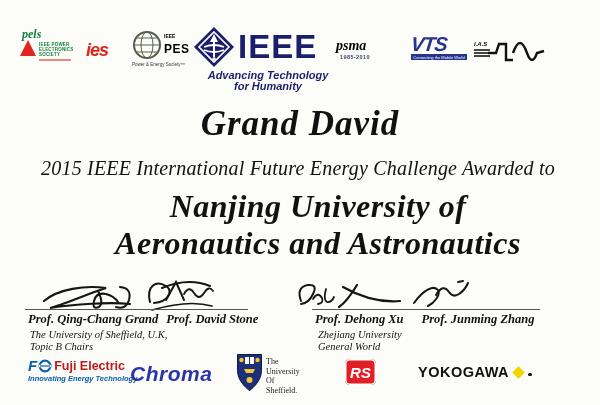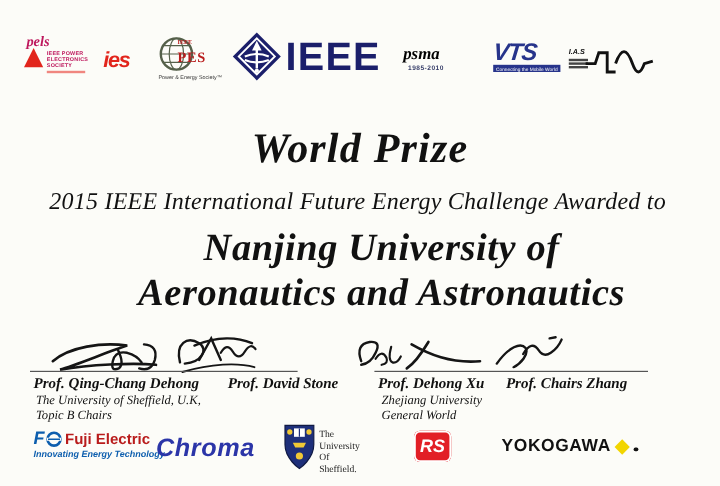--- a/index.html
+++ b/index.html
@@ -6,32 +6,32 @@
   .cert {
     position:relative; width:600px; height:405px;
     background:#fcfcf8;
     font-family:"Liberation Serif", serif;
     color:#111; overflow:hidden;
     box-shadow:0 0 4px rgba(0,0,0,.25);
   }
   .abs { position:absolute; }
 
   
-  .pels { left:20px; top:29px; width:64px; height:38px; color:#be185d; }
+  .pels { left:20px; top:29px; width:64px; height:38px; color:#15803d; }
   .pels .word { font-family:"Liberation Serif",serif; font-style:italic; font-weight:bold; font-size:12px; line-height:10px; margin-left:2px; }
   .pels .row { display:flex; align-items:flex-start; margin-top:1px; }
   .pels .tri { width:0; height:0; border-left:8px solid transparent; border-right:8px solid transparent; border-bottom:16px solid #e2251c; position:relative; }
   .pels .txt { font-family:"Liberation Sans",sans-serif; font-size:4.5px; font-weight:bold; line-height:1.15; margin-left:3px; margin-top:2px; letter-spacing:.2px;}
   .pels .tagbar { width:32px; height:2px; background:#f0867f; margin-left:3px; margin-top:1px; }
 
   .ies { left:86px; top:40px; font-family:"Liberation Sans",sans-serif; font-weight:bold; font-style:italic; font-size:18px; color:#e2251c; letter-spacing:-1px; }
 
   .pes { left:132px; top:28px; width:50px; height:42px; }
   .pes .globe { position:absolute; left:0; top:2px; }
-  .pes .mark { position:absolute; left:16px; top:6px; font-family:Liberation Serif, serif; color:#b91c1c; }
+  .pes .mark { position:absolute; left:32px; top:6px; font-family:Liberation Sans, sans-serif; color:#000000; }
   .pes .mark .i { font-size:5px; font-weight:bold; display:block; line-height:5px; }
   .pes .mark .p { font-size:12px; font-weight:bold; line-height:11px; letter-spacing:.5px;}
   .pes .tag { position:absolute; left:0; top:34px; width:50px; font-family:"Liberation Sans",sans-serif; font-size:4.5px; color:#333; white-space:nowrap; }
 
   .ieee { left:193px; top:26px; width:150px; height:70px; color:#1b1f6b; }
   .ieee .row { display:flex; align-items:center; }
   .ieee .word { font-family:"Liberation Sans",sans-serif; font-weight:bold; font-size:33px; letter-spacing:1px; line-height:38px; margin-left:3px; }
   .ieee .tag { font-family:"Liberation Sans",sans-serif; font-weight:bold; font-style:italic; font-size:11px; line-height:11px; text-align:center; margin-top:2px; }
 
   .psma { left:336px; top:32px; width:72px; height:32px; }
@@ -52,21 +52,21 @@
   
   .title { left:0; top:104px; width:600px; text-align:center; font-style:italic; font-weight:bold; font-size:35px; letter-spacing:1px; }
   .subtitle { left:0; top:157px; width:596px; text-align:center; font-style:italic; font-size:20px; letter-spacing:.2px; }
   .recipient { left:0; top:188px; width:600px; text-align:center; font-style:italic; font-weight:bold; font-size:32px; line-height:37px; letter-spacing:.5px;padding-left:18px; }
 
   
   .sigline { height:1px; background:#555; top:309px; }
   .sigline.l { left:25px; width:223px; }
   .sigline.r { left:312px; width:228px; }
   .names { top:312px; font-weight:bold; font-style:italic; font-size:12.5px; white-space:nowrap; }
-  .names.l { left:28px; } .names.l span+span { margin-left:24px; }
+  .names.l { left:28px; } .names.l span+span { margin-left:8px; }
   .names.r { left:315px; } .names.r span+span { margin-left:18px; }
   .affil { font-style:italic; font-size:10.5px; line-height:12px; }
   .affil.l { left:30px; top:329px; } .affil.r { left:318px; top:329px; }
   .role { font-style:italic; font-size:10.5px; }
   .role.l { left:30px; top:341px; } .role.r { left:318px; top:341px; }
   .sig svg { display:block; }
 
   
   .fuji { left:28px; top:359px; width:100px; }
   .fuji .row { display:flex; align-items:center; }
@@ -129,20 +129,24 @@
         <polygon points="21,1 41,21 21,41 1,21" fill="#1b1f6b"></polygon>
         <polygon points="21,6 36,21 21,36 6,21" fill="none" stroke="#fff" stroke-width="1.6"></polygon>
         <line x1="21" y1="31" x2="21" y2="13" stroke="#fff" stroke-width="2"></line>
         <polygon points="21,8 25,16 17,16" fill="#fff"></polygon>
         <path d="M11 21 q10 -4 20 0" fill="none" stroke="#fff" stroke-width="1.8"></path>
         <path d="M11 24 q10 4 20 0" fill="none" stroke="#fff" stroke-width="1.8"></path>
         <circle cx="21" cy="33" r="1.8" fill="#fff"></circle>
       </svg>
       <div class="word">IEEE</div>
     </div>
+    <div class="tag">
+      <div>Advancing Technology</div>
+      <div>for Humanity</div>
+    </div>
   </div>
 
   <div class="abs psma">
     <div class="word">psma</div>
     <div class="years">1985-2010</div>
   </div>
 
   <div class="abs vts">
     <div class="word">VTS</div>
     <div class="bar">
@@ -156,21 +160,21 @@
         <i></i>
         <i></i>
         <i></i>
       </div>
     <svg width="60" height="24" viewBox="0 0 60 24" style="position:absolute;left:12px;top:0;">
       <path d="M2 14 h8 l3 -9 h7 v16 h7" fill="none" stroke="#111" stroke-width="2.4"></path>
       <path d="M27 14 q7 -20 14 0 q5 14 10 0 l7 -2" fill="none" stroke="#111" stroke-width="2.4"></path>
     </svg>
   </div>
 
-  <div class="abs title">World Prize</div>
+  <div class="abs title">Grand David</div>
   <div class="abs subtitle">2015 IEEE International Future Energy Challenge Awarded to</div>
   <div class="abs recipient">
     <div>Nanjing University of</div>
     <div>Aeronautics and Astronautics</div>
   </div>
 
   <div class="abs sig" style="left:40px;top:281px;">
     <svg width="95" height="30" viewBox="0 0 95 30">
       <path d="M4 20 C18 8 45 4 66 7 C50 12 22 24 10 27 C34 23 70 21 90 23" fill="none" stroke="#151515" stroke-width="2.2" stroke-linecap="round"></path>
       <path d="M58 10 q6 12 1 16 q-7 3 -5 -6 q2 -9 12 -7 q8 2 12 8" fill="none" stroke="#151515" stroke-width="2" stroke-linecap="round"></path>
@@ -199,24 +203,24 @@
       <path d="M6 24 C16 10 26 6 30 11 C33 16 26 24 20 27" fill="none" stroke="#151515" stroke-width="2" stroke-linecap="round"></path>
       <path d="M28 16 q7 -12 13 -3 q4 6 10 2 q6 -4 9 -11" fill="none" stroke="#151515" stroke-width="2" stroke-linecap="round"></path>
       <path d="M50 3 l5 -1" fill="none" stroke="#151515" stroke-width="2" stroke-linecap="round"></path>
     </svg>
   </div>
 
   <div class="abs sigline l"></div>
   <div class="abs sigline r"></div>
 
   <div class="abs names l">
-    <span>Prof. Qing-Chang Dehong</span><span>Prof. David Stone</span>
+    <span>Prof. Qing-Chang Grand</span><span>Prof. David Stone</span>
   </div>
   <div class="abs names r">
-    <span>Prof. Dehong Xu</span><span>Prof. Chairs Zhang</span>
+    <span>Prof. Dehong Xu</span><span>Prof. Junming Zhang</span>
   </div>
   <div class="abs affil l">The University of Sheffield, U.K,</div>
   <div class="abs role l">Topic B Chairs</div>
   <div class="abs affil r">Zhejiang University</div>
   <div class="abs role r">General World</div>
 
   <div class="abs fuji">
     <div class="row">
       <span class="f">F</span>
       <svg width="14" height="14" viewBox="0 0 14 14" style="margin-left:1px;">

